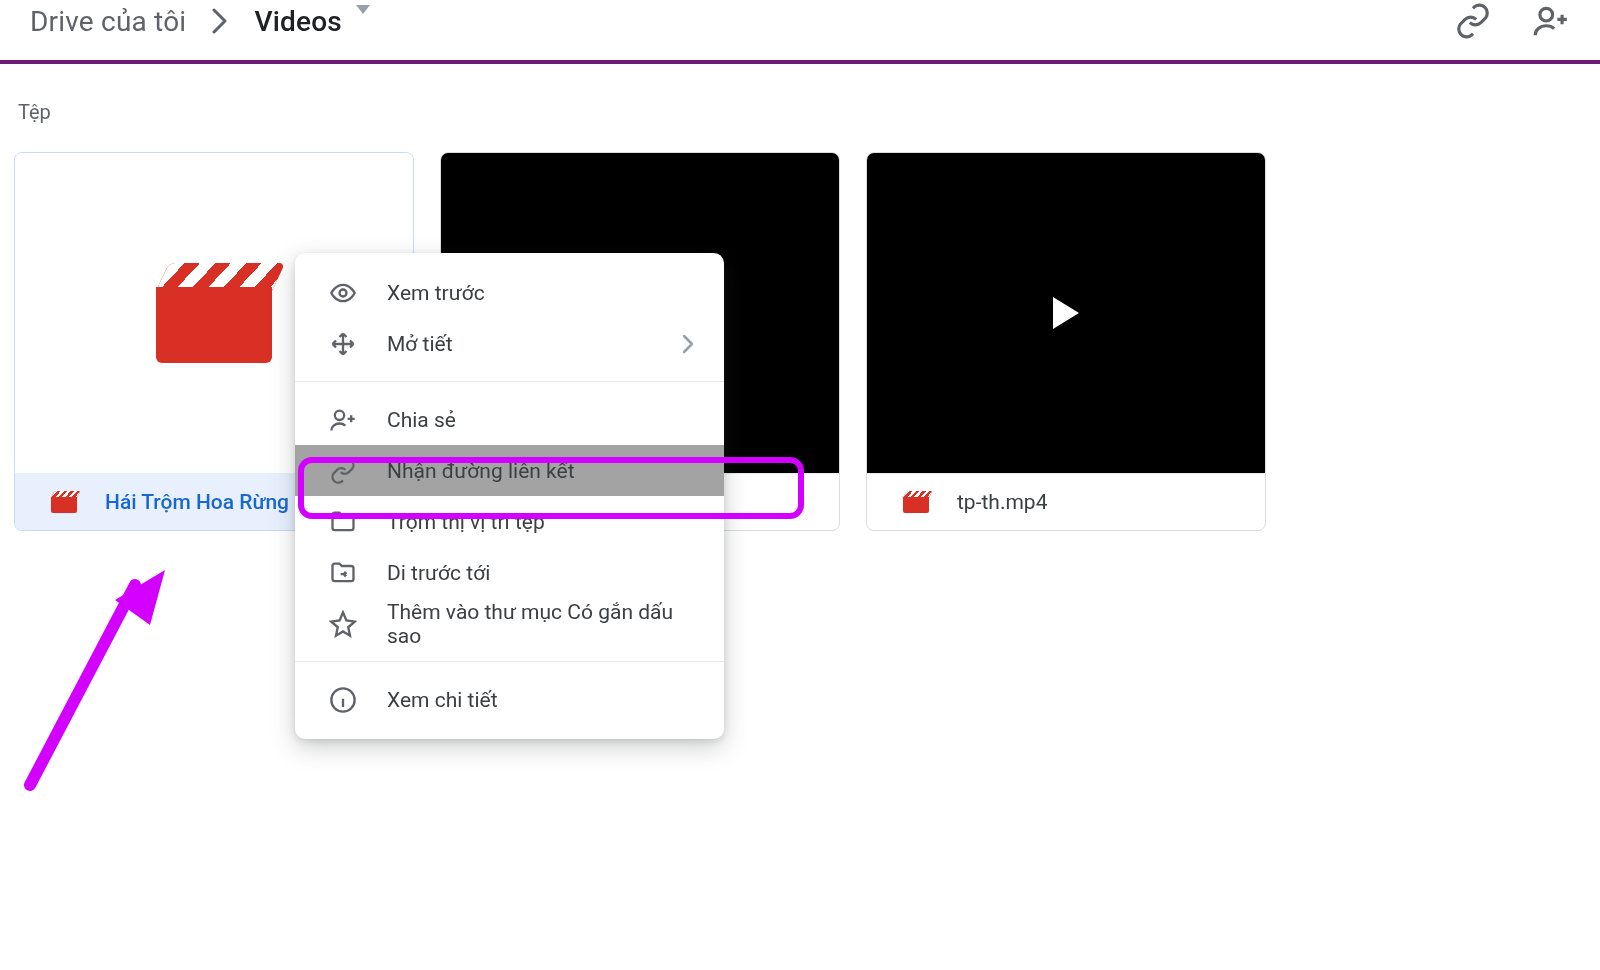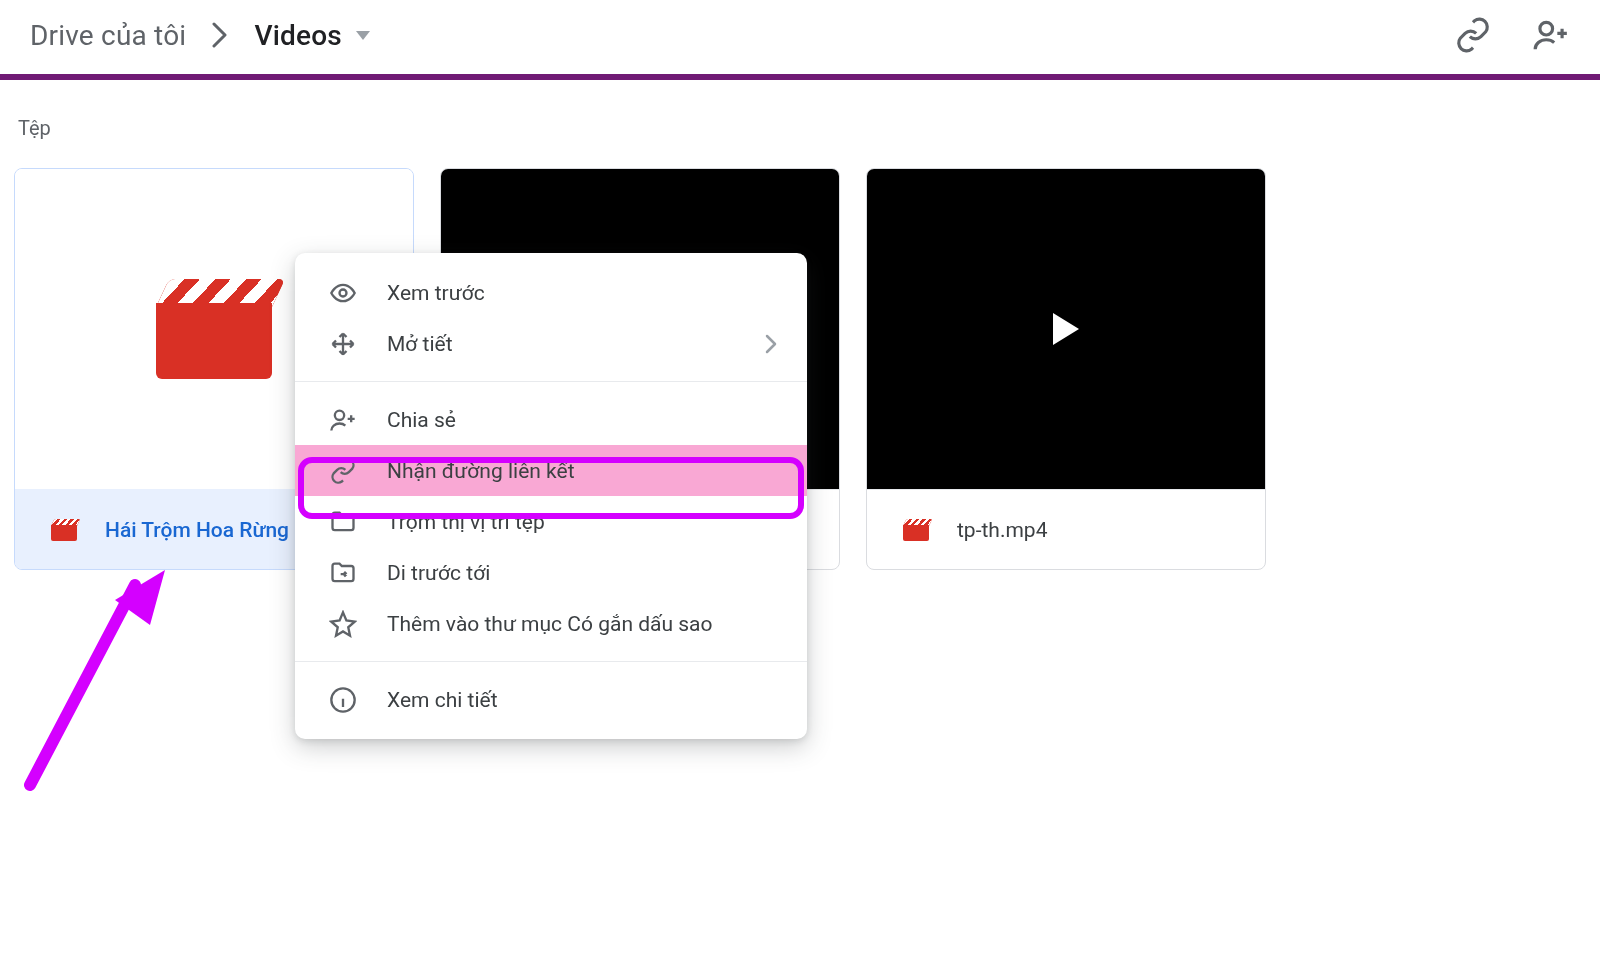--- a/index.html
+++ b/index.html
@@ -11,37 +11,36 @@
     height: 970px;
     overflow: hidden;
     position: relative;
   }
 
   
   .topbar {
     display: flex;
     align-items: center;
     justify-content: space-between;
-    padding: 16px 30px 20px 30px;
-    border-bottom: 6px solid #701a75;
+    padding: 2px 30px 20px 30px;
+    border-bottom: 4px solid #701a75;
   }
   .breadcrumb {
     display: flex;
     align-items: center;
     gap: 26px;
     font-size: 28px;
     letter-spacing: .2px;
   }
   .crumb-root { color: #5f6368; cursor: pointer; }
   .crumb-sep  { color: #5f6368; }
   .crumb-current {
     color: #202124;
     font-weight: 500;
     display: flex;
-    align-items: center;
     gap: 14px;
     cursor: pointer;
   }
   .crumb-caret { width: 0; height: 0; border-left: 7px solid transparent; border-right: 7px solid transparent; border-top: 9px solid #9aa0a6; }
 
   .topbar-actions { display: flex; align-items: center; gap: 40px; color: #5f6368; }
   .topbar-actions .icon-btn { cursor: pointer; }
 
   
   .section-label {
@@ -66,21 +65,21 @@
   }
   .card .thumb {
     height: 320px;
     display: flex;
     align-items: center;
     justify-content: center;
     background: #fff;
   }
   .card .thumb.black { background: #000; }
   .card .caption {
-    height: 80px;
+    height: 57px;
     display: flex;
     align-items: center;
     gap: 28px;
     padding: 0 36px;
     border-top: 1px solid #e8eaed;
     font-size: 21px;
     color: #3c4043;
   }
   .card.selected { border-color: #c6dafc; }
   .card.selected .caption {
@@ -101,21 +100,21 @@
   .clapper-sm .top::before { content: ""; position: absolute; inset: 0; background: repeating-linear-gradient(115deg,#fff 0 3px,#d93025 3px 6px); }
   .clapper-sm .body { position: absolute; top: 6px; left: 0; width: 100%; height: 16px; background: #d93025; border-radius: 0 0 2px 2px; }
 
   .play-triangle { width: 0; height: 0; border-top: 16px solid transparent; border-bottom: 16px solid transparent; border-left: 26px solid #fff; }
 
   
   .context-menu {
     position: absolute;
     top: 253px;
     left: 295px;
-    width: 512px;
+    width: 429px;
     background: #fff;
     border-radius: 10px;
     box-shadow: 0 2px 6px rgba(60,64,67,.15), 0 8px 24px rgba(60,64,67,.25);
     padding: 14px 0;
     z-index: 50;
   }
   .menu-item {
     display: flex;
     align-items: center;
     height: 51px;
@@ -124,21 +123,21 @@
     color: #3c4043;
     cursor: pointer;
     gap: 30px;
   }
   .menu-item .mi-icon { width: 28px; height: 28px; flex: 0 0 28px; color: #5f6368; display:flex; align-items:center; justify-content:center; }
   .menu-item .mi-label { flex: 1 1 auto; }
   .menu-item .mi-arrow { color: #9aa0a6; }
   .menu-sep { height: 1px; background: #e8eaed; margin: 12px 0; }
 
   .menu-item.highlighted {
-    background: #f9a8d4;
+    background: #a3a3a3;
   }
   .highlight-ring {
     position: absolute;
     border: 6px solid #d400ff;
     border-radius: 14px;
     pointer-events: none;
     z-index: 60;
   }
 
   

